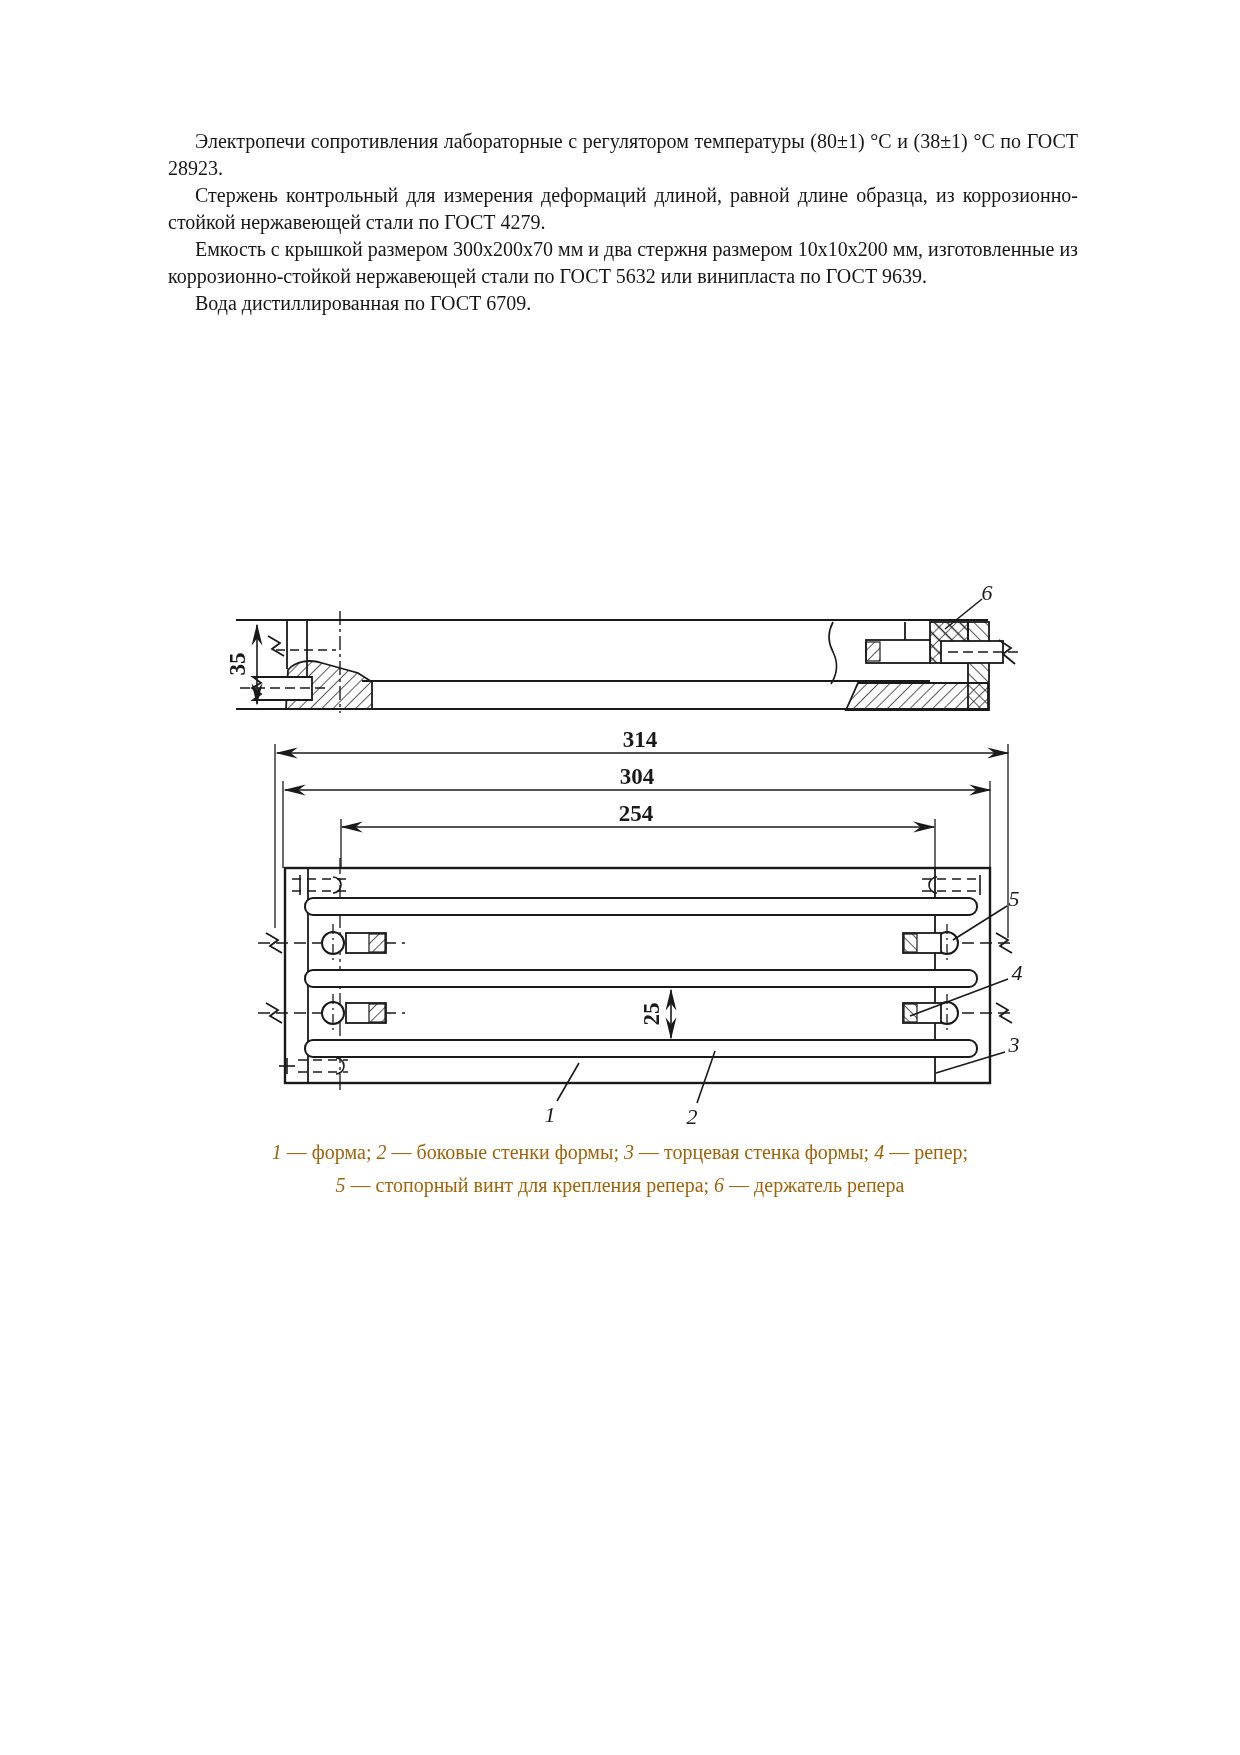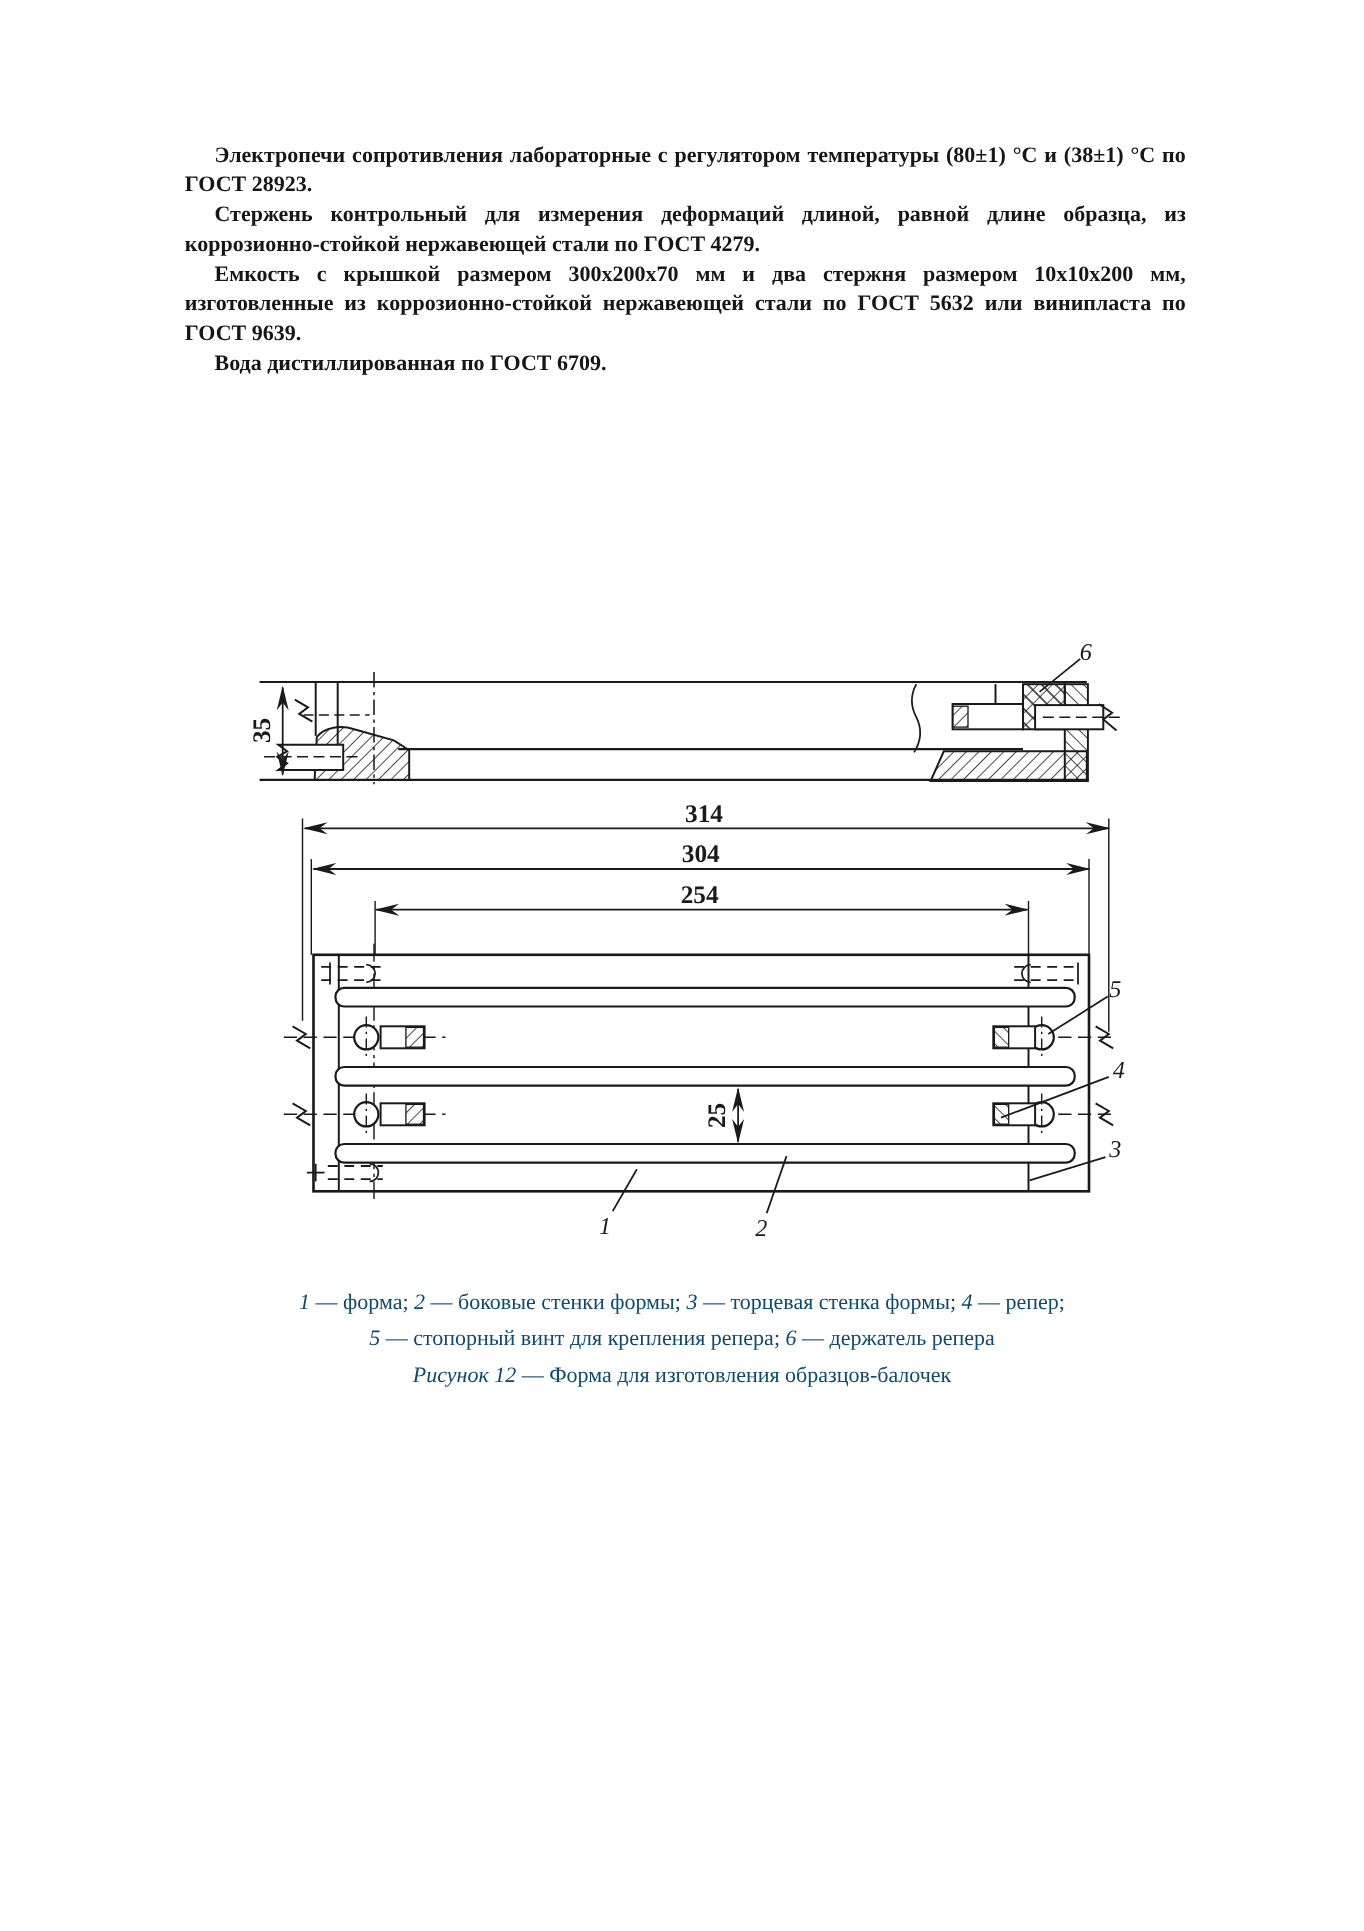--- a/index.html
+++ b/index.html
@@ -1,26 +1,26 @@
 <!DOCTYPE html>
 <html><head>
 <meta charset="utf-8">
 <style>
   html,body{margin:0;padding:0;background:#fff;}
   .page{position:relative;width:1240px;height:1755px;background:#ffffff;overflow:hidden;
         font-family:"Liberation Serif",serif;color:#161616;}
   .body-text{position:absolute;left:168px;top:128px;width:910px;
              font-size:20px;line-height:27px;text-align:justify;}
-  .body-text p{margin:0;text-indent:27px;font-weight:bold;}
+  .body-text p{margin:0;text-indent:27px;}
   svg.figure{position:absolute;left:0;top:0;}
   svg.figure text{font-family:"Liberation Serif",serif;fill:#1a1a1a;}
   svg.figure .dim{font-size:23px;font-weight:bold;}
   svg.figure .part{font-size:22px;font-style:italic;}
-  .caption{position:absolute;left:0;top:1168px;width:1240px;text-align:center;
-           font-size:20px;line-height:33px;color:#0c4a6e;}
+  .caption{position:absolute;left:0;top:1136px;width:1240px;text-align:center;
+           font-size:20px;line-height:33px;color:#a16207;}
   .caption i{font-style:italic;}
 </style>
 </head>
 <body>
 
 <div class="page">
 
   <div class="body-text">
     <p>Электропечи сопротивления лабораторные с регулятором температуры (80±1) °С и (38±1) °С по ГОСТ 28923.</p>
     <p>Стержень контрольный для измерения деформаций длиной, равной длине образца, из коррозионно-стойкой нержавеющей стали по ГОСТ 4279.</p>
@@ -163,16 +163,15 @@
     <text class="part" x="1014" y="906" text-anchor="middle">5</text>
     <text class="part" x="1017" y="980" text-anchor="middle">4</text>
     <text class="part" x="1014" y="1052" text-anchor="middle">3</text>
     <text class="part" x="550" y="1122" text-anchor="middle">1</text>
     <text class="part" x="692" y="1124" text-anchor="middle">2</text>
   </svg>
 
   <div class="caption">
     <div><i>1</i><span> — форма; </span><i>2</i><span> — боковые стенки формы; </span><i>3</i><span> — торцевая стенка формы; </span><i>4</i><span> — репер;</span></div>
     <div><i>5</i><span> — стопорный винт для крепления репера; </span><i>6</i><span> — держатель репера</span></div>
-    <div><i>Рисунок 12</i><span> — Форма для изготовления образцов-балочек</span></div>
   </div>
 
 </div>
 
 </body></html>

